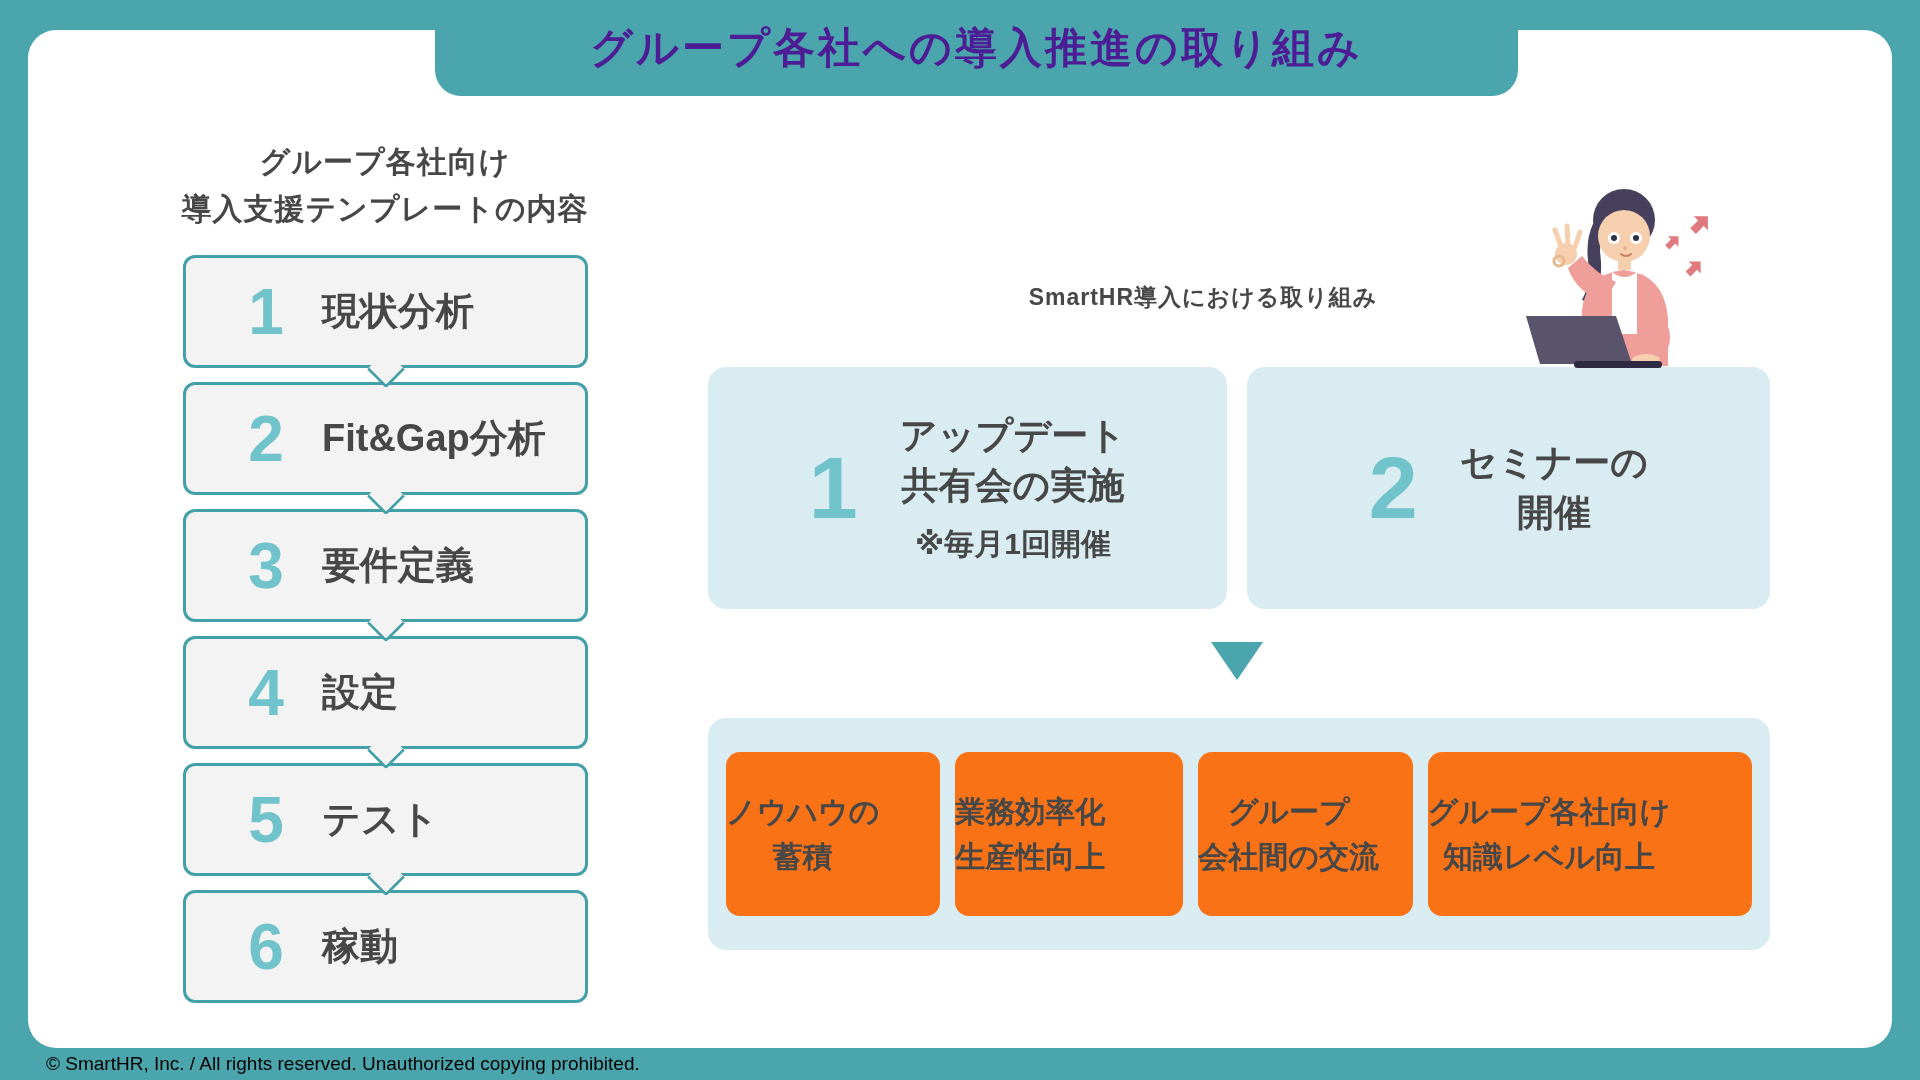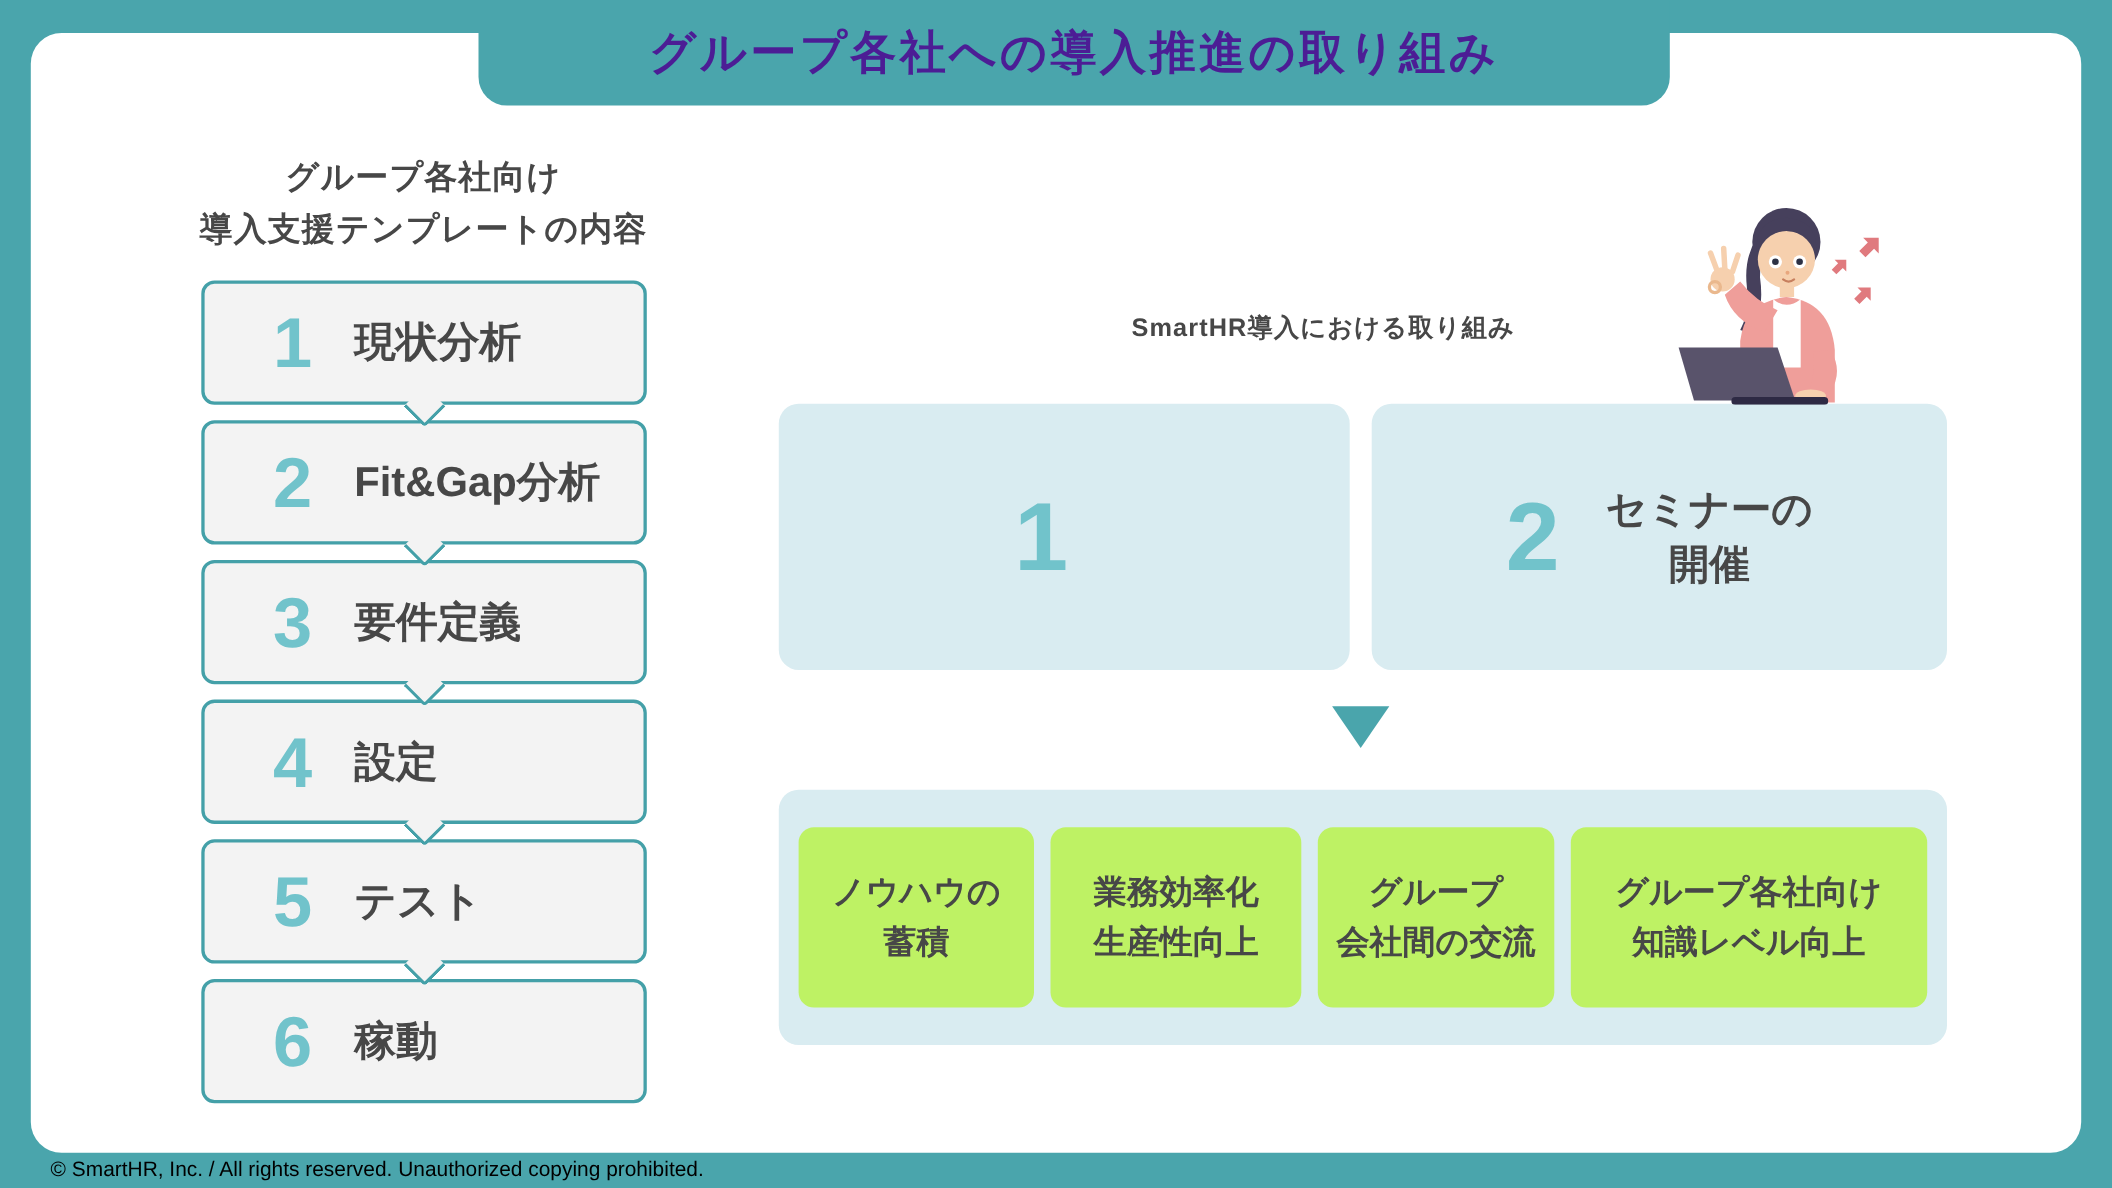--- a/index.html
+++ b/index.html
@@ -68,22 +68,22 @@
     position:absolute;left:1211px;top:642px;width:0;height:0;
     border-left:26px solid transparent;border-right:26px solid transparent;
     border-top:38px solid #4aa5ac;
   }
   .outcomes{
     position:absolute;left:708px;top:718px;width:1062px;height:232px;
     background:#d9ecf1;border-radius:18px;box-sizing:border-box;
     display:flex;align-items:center;padding:0 18px;gap:15px;
   }
   .outcome-card{
-    height:164px;background:#bef264;border-radius:14px;
-    display:flex;align-items:center;justify-content:center;
+    height:164px;background:#f97316;border-radius:14px;
+    display:flex;align-items:center;
     text-align:center;font-size:30px;font-weight:bold;line-height:1.5;
   }
   .outcome-card.w1{width:218px;}
   .outcome-card.w2{width:232px;font-family:Liberation Serif, serif;}
   .outcome-card.w3{width:218px;}
   .outcome-card.w4{width:330px;}
   
   .illustration{position:absolute;left:1524px;top:168px;width:200px;height:200px;}
   
   .footer-text{
@@ -135,20 +135,27 @@
     <div class="step">
       <span class="step-number">6</span>
       <span class="step-label">稼動</span>
     </div>
   </div>
 
   <div class="right-heading">SmartHR導入における取り組み</div>
 
   <div class="initiative one">
     <span class="init-number">1</span>
+    <span class="init-text">
+      <div class="init-title">
+        <div>アップデート</div>
+        <div>共有会の実施</div>
+      </div>
+      <div class="init-note">※毎月1回開催</div>
+    </span>
   </div>
 
   <div class="initiative two">
     <span class="init-number">2</span>
     <span class="init-text">
       <div class="init-title">
         <div>セミナーの</div>
         <div>開催</div>
       </div>
     </span>

